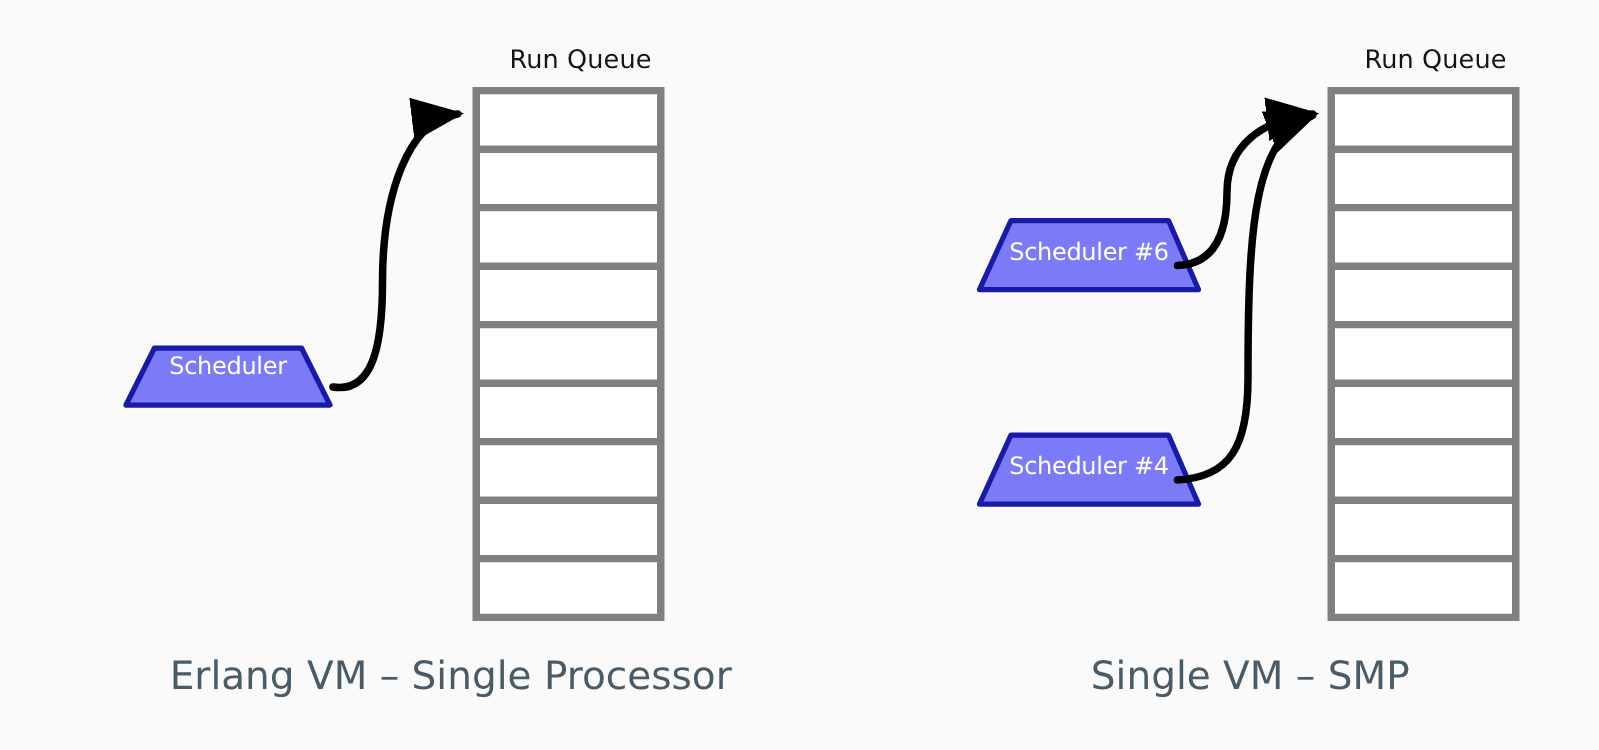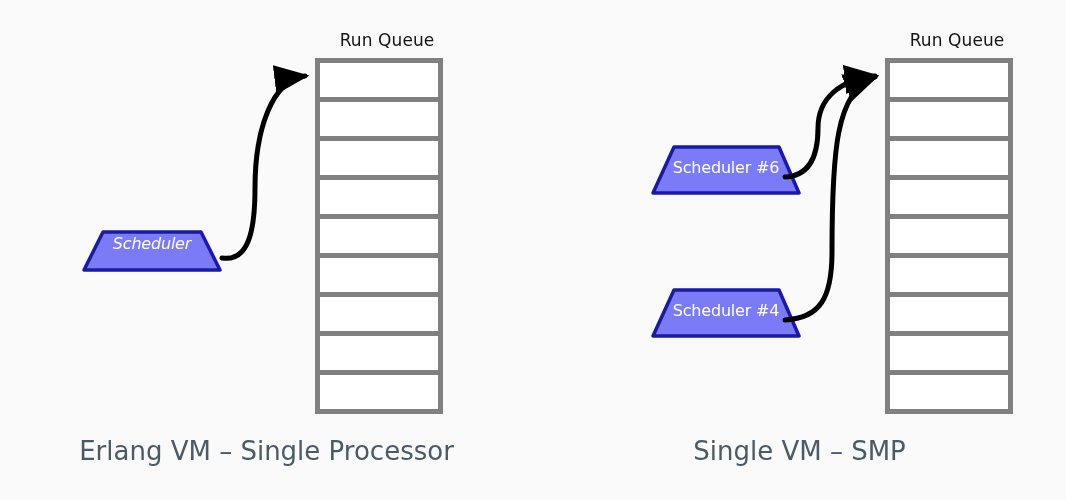--- a/index.html
+++ b/index.html
@@ -79,20 +79,21 @@
     letter-spacing: -0.2px;
   }
 
   .caption {
     position: absolute;
     font-family: "DejaVu Sans", sans-serif;
     font-size: 26px;
     color: #4a5b68;
     white-space: nowrap;
     text-align: center;
+    padding-left: 34px;
   }
 
   #arrows {
     position: absolute;
     left: 0;
     top: 0;
     width: 1066px;
     height: 500px;
     pointer-events: none;
   }
@@ -111,21 +112,21 @@
         <div class="queue-cell" style="border-bottom-color: rgb(128, 128, 128); background: rgb(255, 255, 255);"></div>
         <div class="queue-cell" style="border-bottom-color: rgb(128, 128, 128); background: rgb(255, 255, 255);"></div>
         <div class="queue-cell" style="border-bottom-color: rgb(128, 128, 128); background: rgb(255, 255, 255);"></div>
         <div class="queue-cell" style="border-bottom-color: rgb(128, 128, 128); background: rgb(255, 255, 255);"></div>
         <div class="queue-cell" style="border-bottom-color: rgb(128, 128, 128); background: rgb(255, 255, 255);"></div>
         <div class="queue-cell" style="border-bottom-color: rgb(128, 128, 128); background: rgb(255, 255, 255);"></div>
         <div class="queue-cell" style="border-bottom-color: rgb(128, 128, 128); background: rgb(255, 255, 255);"></div>
         <div class="queue-cell" style="border-bottom-color: rgb(128, 128, 128); background: rgb(255, 255, 255);"></div>
       </div>
 
-    <div class="sched" id="sched-left" style="left:82px; top:230px; width:140px; height:27px;font-style:italic;">
+    <div class="sched" id="sched-left" style="left:82px; top:230px; width:140px; height:27px;">
       <svg width="140" height="42" viewBox="0 0 140 42">
         <polygon points="21,2 119,2 138,40 2,40" fill="#7b7bf7" stroke="#1a1aa8" stroke-width="3.5" stroke-linejoin="round"></polygon>
       </svg>
       <div class="sched-label">Scheduler</div>
     </div>
 
     <div class="caption" style="left:0px; top:436px; width:533px;">Erlang VM – Single Processor</div>
   </div>
 
   <div class="panel" id="panel-smp">

